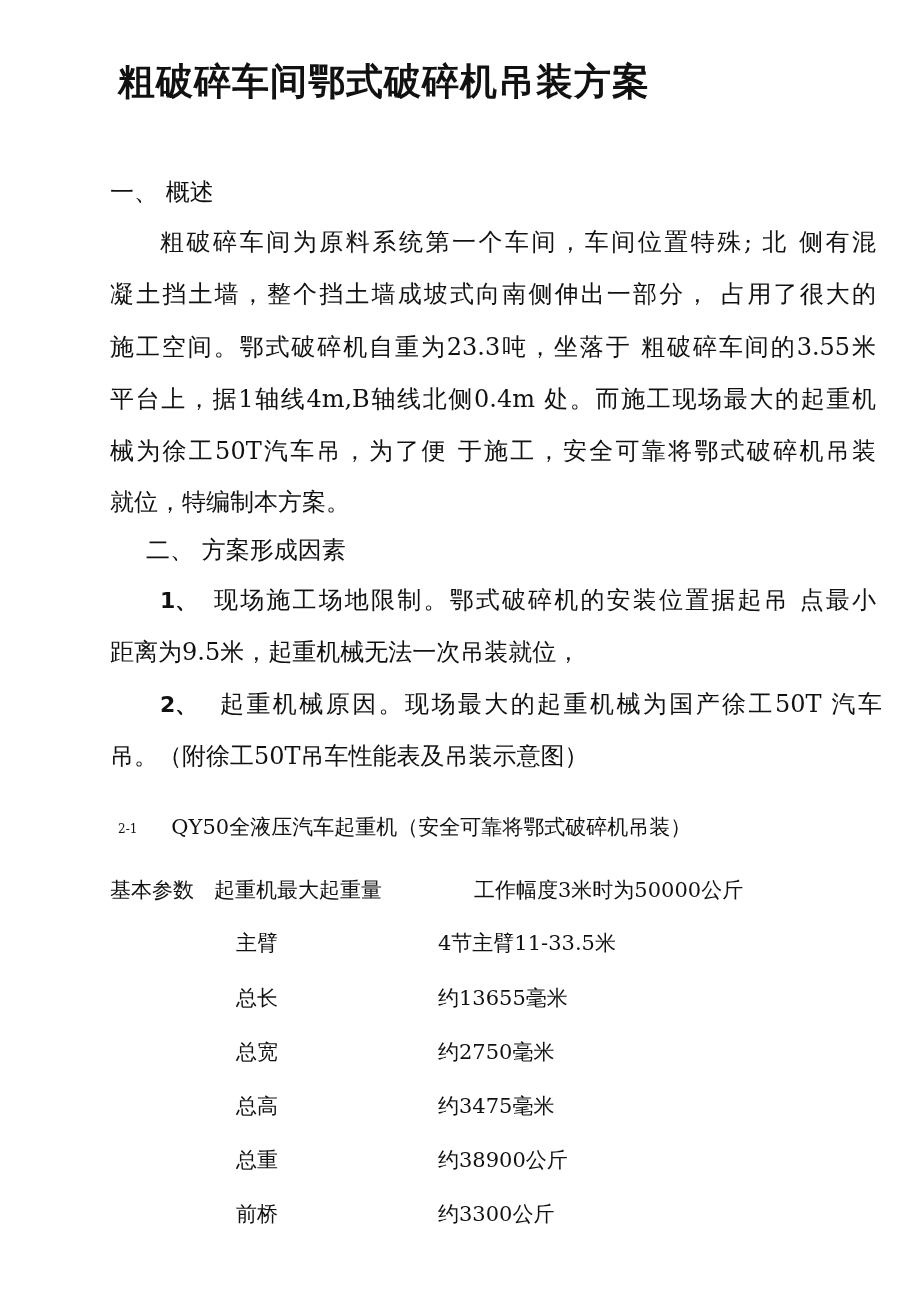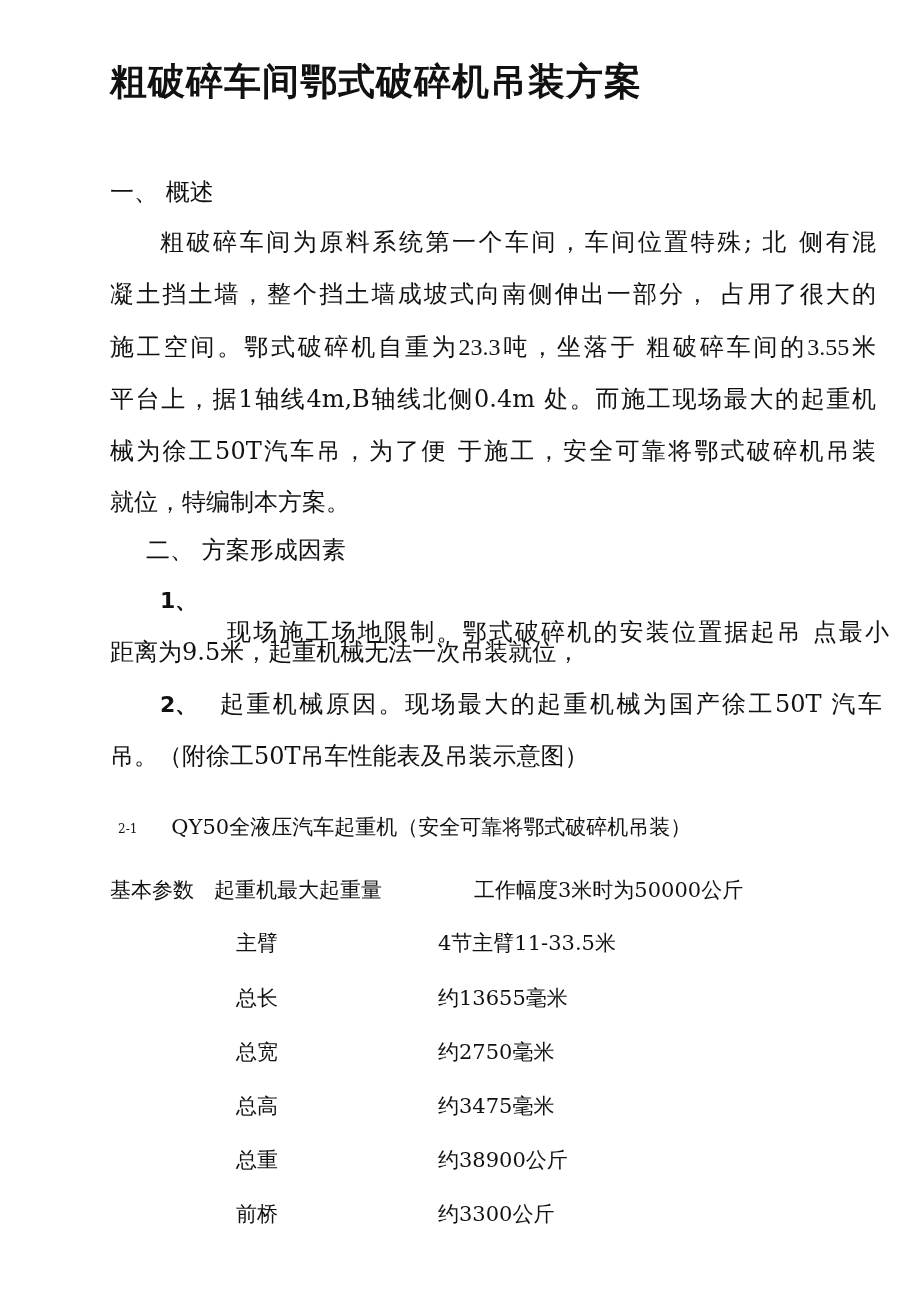--- a/index.html
+++ b/index.html
@@ -4,21 +4,21 @@
 <style>
   html, body { margin: 0; padding: 0; background: #ffffff; }
   body {
     width: 920px; height: 1301px; position: relative; overflow: hidden;
     font-family: "DejaVu Serif", "Liberation Serif", serif;
     color: #111111;
   }
   .title {
     position: absolute; left: 0; width: 752px; top: 54px;
     text-align: center; font-family: "DejaVu Sans", "Liberation Sans", sans-serif;
-    font-weight: bold; font-size: 37px; letter-spacing: 1px; line-height: 56px;
+    font-weight: bold; font-size: 37px; letter-spacing: 1px; line-height: 56px; padding-left: 8px;
   }
   .line {
     position: absolute; font-size: 24px; line-height: 36px; white-space: nowrap;
   }
   .heading { left: 110px; }
   .para { left: 110px; width: 766px; }
   .just { text-align: justify; text-align-last: justify; }
   .num { font-weight: bold; font-family: "DejaVu Sans", "Liberation Sans", sans-serif; font-size: 22px; }
   .caption { position: absolute; left: 118px; top: 812px; font-size: 21px; line-height: 30px; white-space: nowrap; }
   .caption .tag { font-size: 12px; margin-right: 34px; vertical-align: 1px; }
@@ -31,31 +31,31 @@
 <body>
 
 <div>
 
   <div class="title">粗破碎车间鄂式破碎机吊装方案</div>
 
   <div class="line heading" style="top:174px;">一、 概述</div>
 
   <div class="line para just" style="left:160px;width:716px;top:224px;">粗破碎车间为原料系统第一个车间，车间位置特殊; 北 侧有混</div>
   <div class="line para just" style="top:276px;">凝土挡土墙，整个挡土墙成坡式向南侧伸出一部分，  占用了很大的</div>
-  <div class="line para just" style="top:329px;font-family:Liberation Serif, serif;">施工空间。鄂式破碎机自重为23.3吨，坐落于 粗破碎车间的3.55米</div>
+  <div class="line para just" style="top:329px;">施工空间。鄂式破碎机自重为23.3吨，坐落于 粗破碎车间的3.55米</div>
   <div class="line para just" style="top:381px;">平台上，据1轴线4m,B轴线北侧0.4m  处。而施工现场最大的起重机</div>
   <div class="line para just" style="top:433px;">械为徐工50T汽车吊，为了便  于施工，安全可靠将鄂式破碎机吊装</div>
   <div class="line para" style="top:484px;">就位，特编制本方案。</div>
 
   <div class="line heading" style="top:532px;margin-left:36px;">二、 方案形成因素</div>
 
   <div class="line" style="left:160px;top:582px;">
     <span class="num">1、</span>
   </div>
-  <div class="line just" style="left:227px;width:662px;top:582px;margin-top:32px;">现场施工场地限制。鄂式破碎机的安装位置据起吊 点最小</div>
+  <div class="line just" style="left:214px;width:662px;top:582px;">现场施工场地限制。鄂式破碎机的安装位置据起吊 点最小</div>
   <div class="line para" style="top:634px;">距离为9.5米，起重机械无法一次吊装就位，</div>
 
   <div class="line" style="left:160px;top:686px;">
     <span class="num">2、</span>
   </div>
   <div class="line just" style="left:220px;width:662px;top:686px;">起重机械原因。现场最大的起重机械为国产徐工50T  汽车</div>
   <div class="line para" style="top:738px;">吊。（附徐工50T吊车性能表及吊装示意图）</div>
 
   <div class="caption">
     <span class="tag">2-1</span><span class="body">QY50全液压汽车起重机（安全可靠将鄂式破碎机吊装）</span>

